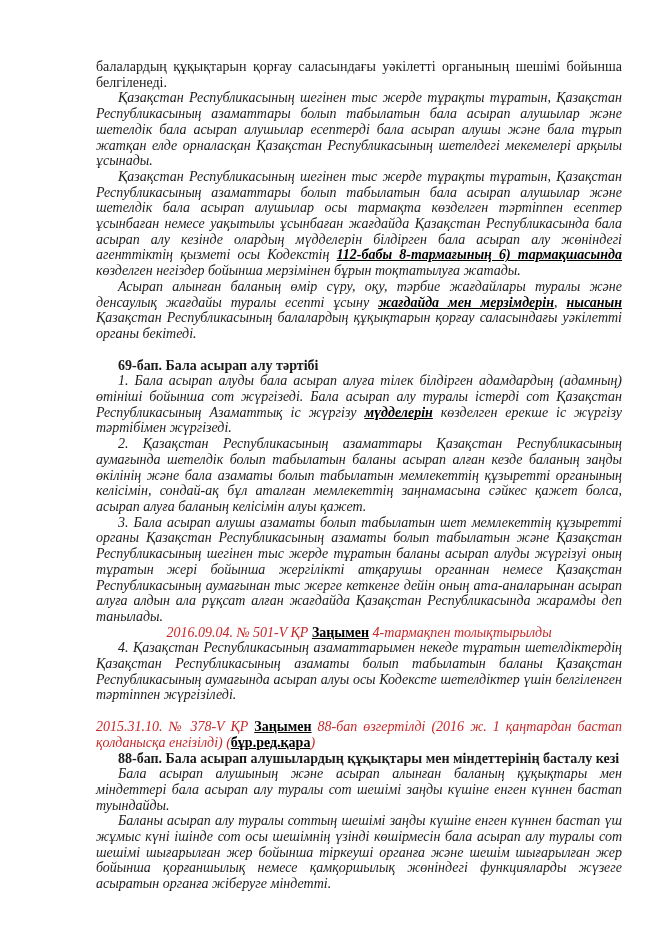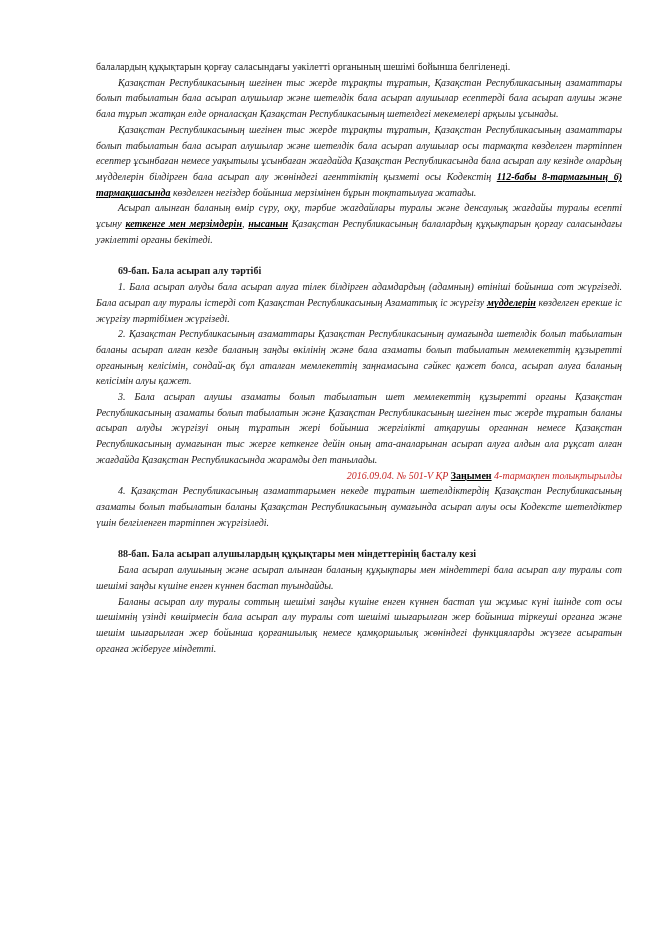--- a/index.html
+++ b/index.html
@@ -1,20 +1,20 @@
 <!DOCTYPE html>
 <html><head>
 <meta charset="utf-8">
 <style>
   html, body { margin: 0; padding: 0; background: #ffffff; }
   body { width: 672px; height: 950px; overflow: hidden; position: relative; }
   .page {
     position: absolute; left: 96px; top: 59px; width: 526px;
     font-family: "Liberation Serif", "DejaVu Serif", serif;
-    font-size: 10px; line-height: 15.7px; color: #1a1a1a;
+    font-size: 14px; line-height: 15.7px; color: #1a1a1a;
   }
   .page p { margin: 0; text-align: justify; }
   .ind { text-indent: 22px; font-style: italic; }
   a.lnk { color: #000000; font-weight: bold; text-decoration: underline; }
   .hdr { font-weight: bold; text-indent: 22px; }
   .note { color: #c62828; font-style: italic; }
   .gap-big { height: 16px; }
 </style>
 </head>
 <body>
@@ -23,44 +23,47 @@
 
   <p>балалардың құқықтарын қорғау саласындағы уәкілетті органының шешімі бойынша белгіленеді.</p>
 
   <p class="ind">Қазақстан Республикасының шегінен тыс жерде тұрақты тұратын, Қазақстан Республикасының азаматтары болып табылатын бала асырап алушылар және шетелдік бала асырап алушылар есептерді бала асырап алушы және бала тұрып жатқан елде орналасқан Қазақстан Республикасының шетелдегі мекемелері арқылы ұсынады.</p>
 
   <p class="ind">
     <span>Қазақстан Республикасының шегінен тыс жерде тұрақты тұратын, Қазақстан Республикасының азаматтары болып табылатын бала асырап алушылар және шетелдік бала асырап алушылар осы тармақта көзделген тәртіппен есептер ұсынбаған немесе уақытылы ұсынбаған жағдайда Қазақстан Республикасында бала асырап алу кезінде олардың мүдделерін білдірген бала асырап алу жөніндегі агенттіктің қызметі осы Кодекстің </span><a class="lnk" href="#">112-бабы 8-тармағының 6) тармақшасында</a><span> көзделген негіздер бойынша мерзімінен бұрын тоқтатылуға жатады.</span>
   </p>
 
   <p class="ind">
-    <span>Асырап алынған баланың өмір сүру, оқу, тәрбие жағдайлары туралы және денсаулық жағдайы туралы есепті ұсыну </span><a class="lnk" href="#">кеткенге мен мерзімдерін</a><span>, </span><a class="lnk" href="#">нысанын</a><span> Қазақстан Республикасының балалардың құқықтарын қорғау саласындағы уәкілетті органы бекітеді.</span>
+    <span>Асырап алынған баланың өмір сүру, оқу, тәрбие жағдайлары туралы және денсаулық жағдайы туралы есепті ұсыну </span><a class="lnk" href="#">жағдайда мен мерзімдерін</a><span>, </span><a class="lnk" href="#">нысанын</a><span> Қазақстан Республикасының балалардың құқықтарын қорғау саласындағы уәкілетті органы бекітеді.</span>
   </p>
 
   <div class="gap-big"></div>
 
   <p class="hdr">69-бап. Бала асырап алу тәртібі</p>
 
   <p class="ind">
     <span>1. Бала асырап алуды бала асырап алуға тілек білдірген адамдардың (адамның) өтініші бойынша сот жүргізеді. Бала асырап алу туралы істерді сот Қазақстан Республикасының Азаматтық іс жүргізу </span><a class="lnk" href="#">мүдделерін</a><span> көзделген ерекше іс жүргізу тәртібімен жүргізеді.</span>
   </p>
 
 
   <p class="ind">2. Қазақстан Республикасының азаматтары Қазақстан Республикасының аумағында шетелдік болып табылатын баланы асырап алған кезде баланың заңды өкілінің және бала азаматы болып табылатын мемлекеттің құзыретті органының келісімін, сондай-ақ бұл аталған мемлекеттің заңнамасына сәйкес қажет болса, асырап алуға баланың келісімін алуы қажет.</p>
 
   <p class="ind">3. Бала асырап алушы азаматы болып табылатын шет мемлекеттің құзыретті органы Қазақстан Республикасының азаматы болып табылатын және Қазақстан Республикасының шегінен тыс жерде тұратын баланы асырап алуды жүргізуі оның тұратын жері бойынша жергілікті атқарушы органнан немесе Қазақстан Республикасының аумағынан тыс жерге кеткенге дейін оның ата-аналарынан асырап алуға алдын ала рұқсат алған жағдайда Қазақстан Республикасында жарамды деп танылады.</p>
 
-  <p class="note" style="text-align:right;">
+  <p class="note" style="text-align:center;">
     <span>2016.09.04. № 501-V ҚР </span><a class="lnk" href="#" style="font-style:normal;">Заңымен</a><span> 4-тармақпен толықтырылды</span>
   </p>
 
   <p class="ind">4. Қазақстан Республикасының азаматтарымен некеде тұратын шетелдіктердің Қазақстан Республикасының азаматы болып табылатын баланы Қазақстан Республикасының аумағында асырап алуы осы Кодексте шетелдіктер үшін белгіленген тәртіппен жүргізіледі.</p>
 
   <div class="gap-big"></div>
 
+  <p class="note">
+    <span>2015.31.10. № 378-V ҚР </span><a class="lnk" href="#" style="font-style:normal;">Заңымен</a><span> 88-бап өзгертілді (2016 ж. 1 қаңтардан бастап қолданысқа енгізілді) (</span><a class="lnk" href="#" style="font-style:normal;">бұр.ред.қара</a><span>)</span>
+  </p>
 
   <p class="hdr">88-бап. Бала асырап алушылардың құқықтары мен міндеттерінің басталу кезі</p>
 
   <p class="ind">Бала асырап алушының және асырап алынған баланың құқықтары мен міндеттері бала асырап алу туралы сот шешімі заңды күшіне енген күннен бастап туындайды.</p>
 
   <p class="ind">Баланы асырап алу туралы соттың шешімі заңды күшіне енген күннен бастап үш жұмыс күні ішінде сот осы шешімнің үзінді көшірмесін бала асырап алу туралы сот шешімі шығарылған жер бойынша тіркеуші органға және шешім шығарылған жер бойынша қорғаншылық немесе қамқоршылық жөніндегі функцияларды жүзеге асыратын органға жіберуге міндетті.</p>
 
 </div>
 
 </body></html>

